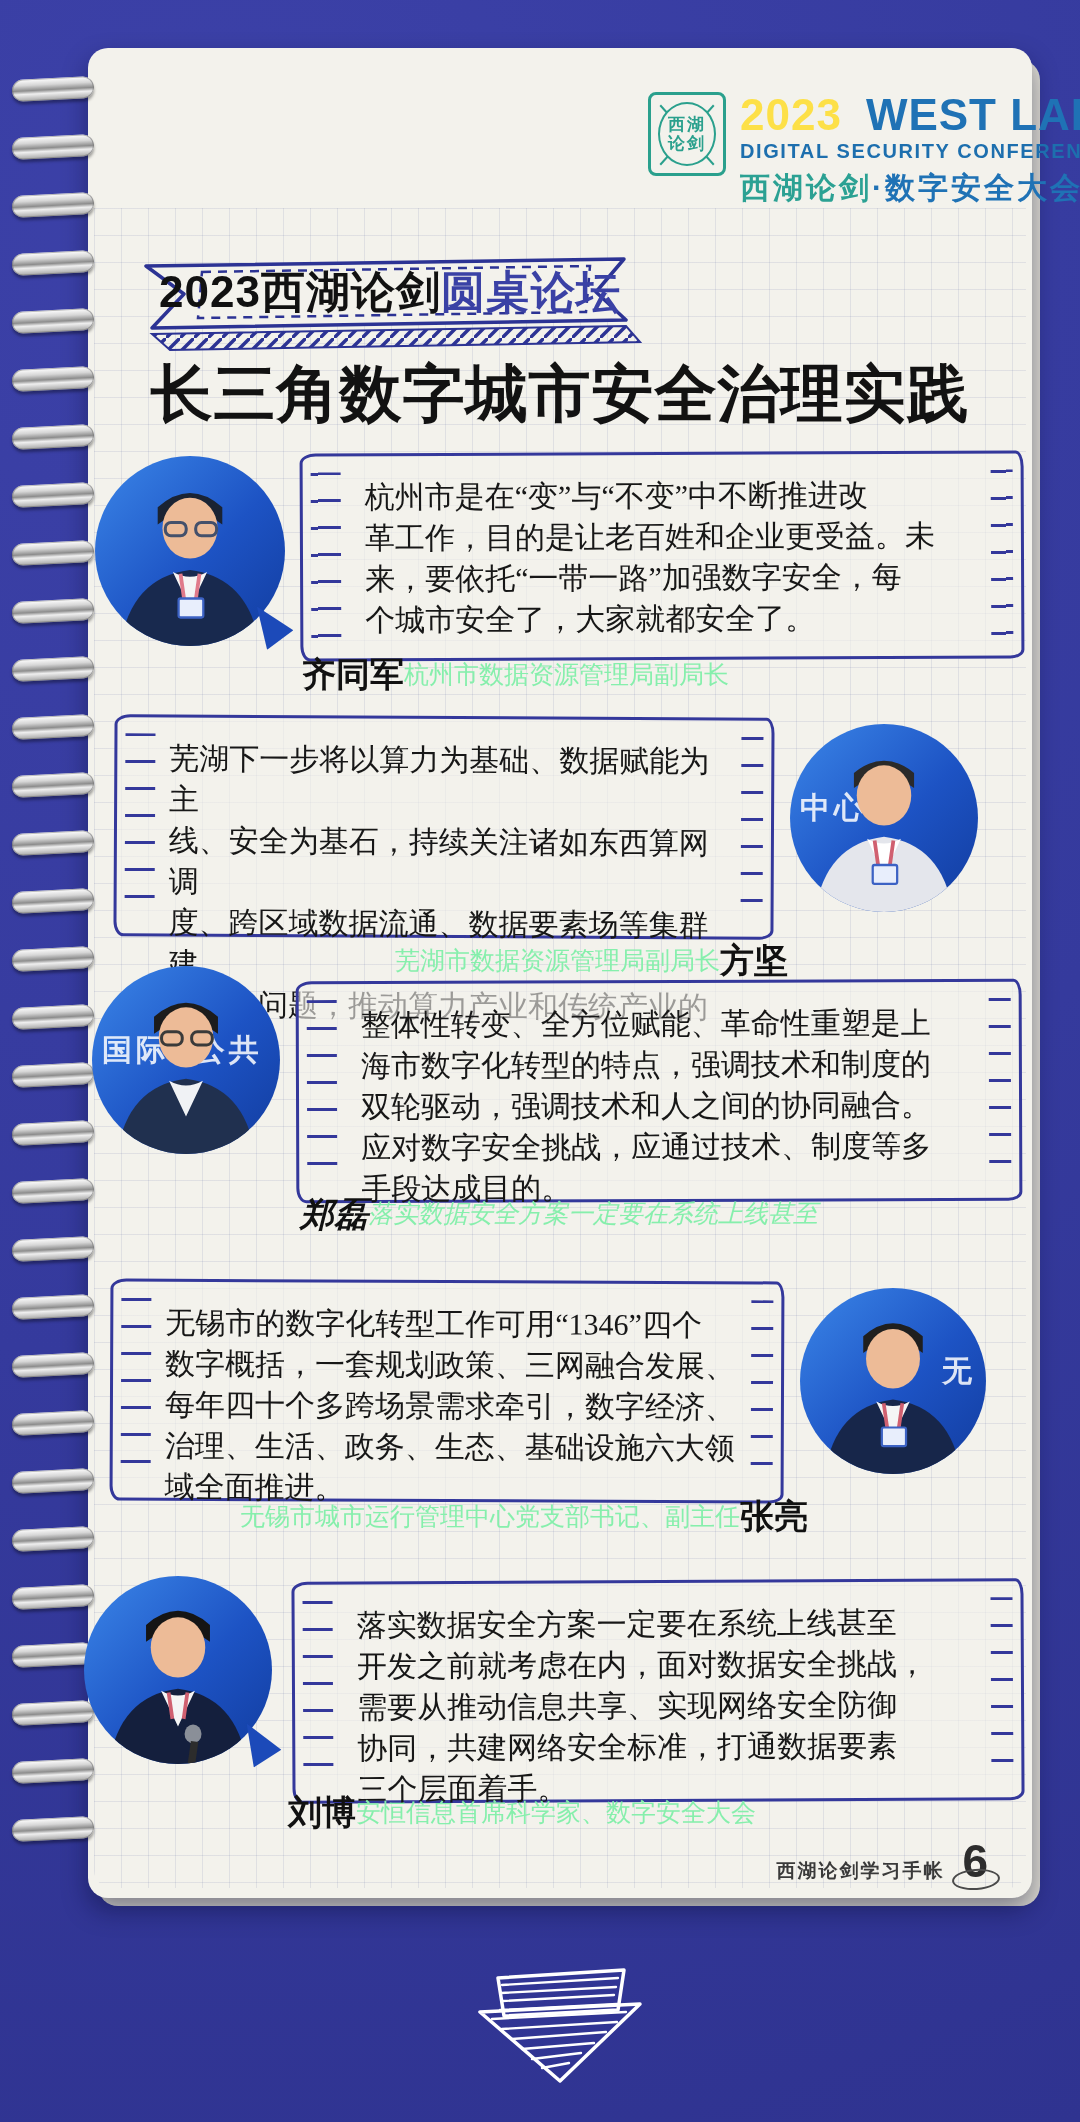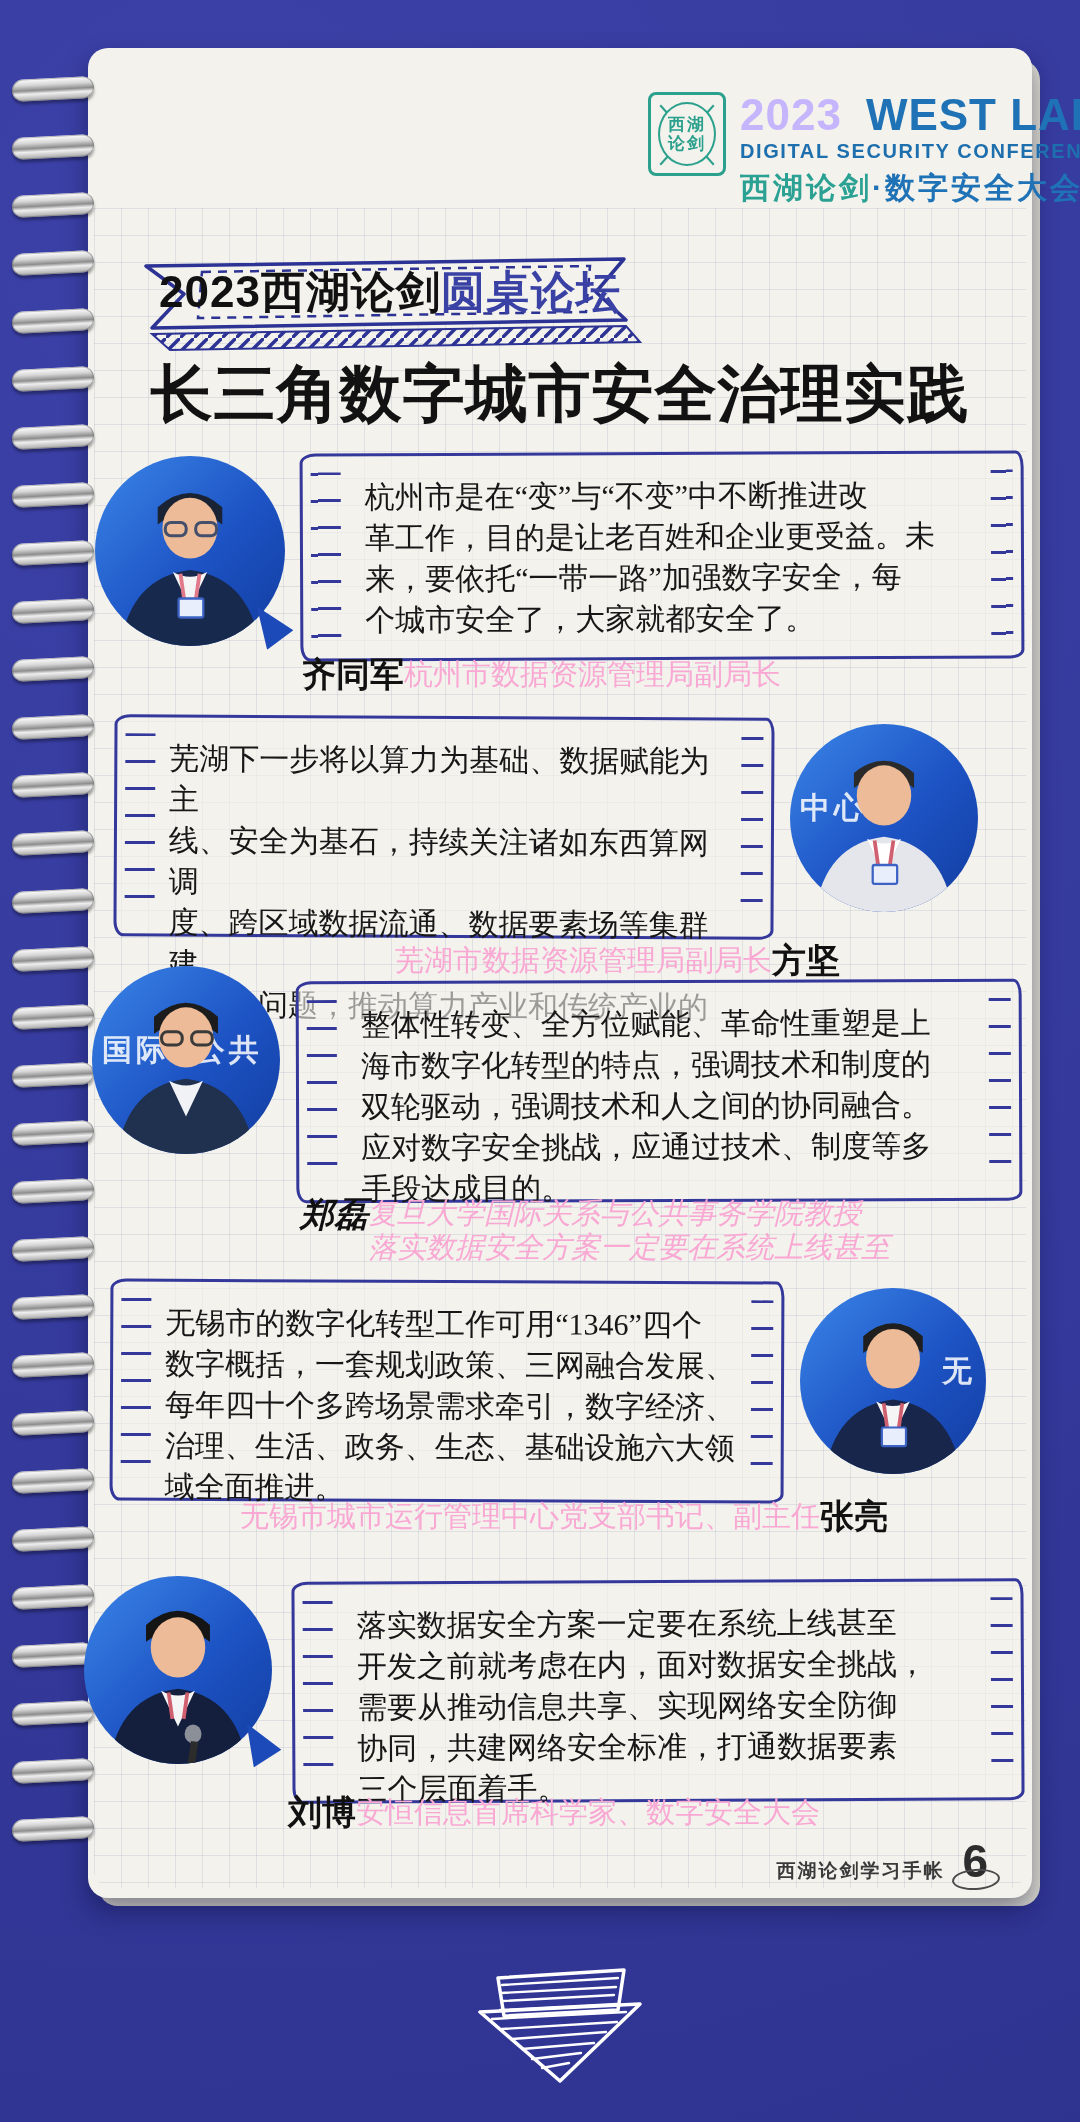--- a/index.html
+++ b/index.html
@@ -32,21 +32,21 @@
   .logo { position:absolute; left:648px; top:92px; display:flex; gap:14px; align-items:flex-start; }
   .seal { position:relative; width:78px; height:84px; border:3px solid #2aa08d; border-radius:8px; flex:0 0 auto; }
   .seal::before, .seal::after { content:""; position:absolute; left:-4px; right:-4px; top:50%; height:2px; background:#2aa08d; }
   .seal::before { transform:rotate(48deg); } .seal::after { transform:rotate(-48deg); }
   .seal-circle { position:absolute; inset:7px; border:2px solid #2aa08d; border-radius:50%;
     background:#f3f2ec; display:flex; align-items:center; justify-content:center; z-index:1; }
   .seal-chars { width:40px; font-size:17px; line-height:19px; font-weight:bold; color:#2aa08d;
     text-align:center; letter-spacing:2px; word-break:break-all; }
   .logo-text { display:flex; flex-direction:column; }
   .logo-l1 { font-size:44px; font-weight:bold; letter-spacing:1px; line-height:46px; white-space:nowrap; }
-  .logo-year { color:#c4b5fd; margin-right:24px; }
+  .logo-year { color:#fde047; margin-right:24px; }
   .logo-wl { color:#1f72b5; }
   .logo-l2 { font-size:20px; font-weight:600; color:#1d6fae; letter-spacing:1.6px; margin-top:2px; white-space:nowrap; }
   .logo-l3 { font-size:30px; font-weight:bold; letter-spacing:3px; margin-top:5px; white-space:nowrap; }
   .logo-cn-left { color:#2ba193; } .logo-cn-right { color:#1f72b5; }
   
   .banner-wrap { position:absolute; left:138px; top:254px; width:504px; height:98px; }
   .banner-svg { position:absolute; inset:0; }
   .banner-text { position:absolute; left:0; top:2px; width:100%; height:72px;
     display:flex; align-items:center; justify-content:center;
     font-size:44px; font-weight:bold; letter-spacing:1px; white-space:nowrap; }
@@ -71,21 +71,21 @@
     background:repeating-linear-gradient(to bottom, #34389b 0 3px, transparent 3px 27px); }
   .quote-box::before { left:8px; width:30px; }
   .quote-box::after { right:8px; width:22px; }
   .quote-text { white-space:pre-line; font-size:30px; line-height:41px; color:#171717;
     font-family:"Liberation Serif", serif; }
   .qb1 { transform:rotate(-.25deg); } .qb2 { transform:rotate(.3deg); }
   .qb3 { transform:rotate(-.2deg); } .qb4 { transform:rotate(.25deg); } .qb5 { transform:rotate(-.3deg); }
   
   .byline { position:absolute; display:flex; align-items:flex-start; white-space:nowrap; }
   .byline .name { font-size:34px; font-weight:bold; color:#111; line-height:36px; }
-  .byline .title { font-size:29px; color:#f9a8d4; line-height:36px; }
+  .byline .title { font-size:25px; color:#86efac; line-height:36px; }
   .byline .titles { display:flex; flex-direction:column; }
   .byline .titles .title { line-height:34px; }
   
   .footer { position:absolute; right:86px; top:1834px; display:flex; align-items:baseline; gap:12px; }
   .footer-label { font-size:19px; font-weight:bold; color:#3a3a3a; letter-spacing:2px; }
   .page-num { position:relative; font-size:46px; font-weight:bold; color:#2d2d2d; padding:0 6px; }
   .page-num::after { content:""; position:absolute; left:-4px; right:-6px; bottom:-2px; height:17px;
     border:2px solid #4a4a4a; border-radius:50%; transform:rotate(-4deg); }
   
   .down-arrow { position:absolute; left:468px; top:1966px; }
@@ -228,21 +228,20 @@
 <div class="quote-box qb3" style="left:296px; top:980px; width:726px; height:222px;">
   <p class="quote-text" style="padding:20px 44px 16px 62px;">整体性转变、全方位赋能、革命性重塑是上
 海市数字化转型的特点，强调技术和制度的
 双轮驱动，强调技术和人之间的协同融合。
 应对数字安全挑战，应通过技术、制度等多
 手段达成目的。</p>
 </div>
 <div class="byline" style="left:300px; top:1196px;font-style:italic;">
   <span class="name">郑磊</span>
   <span class="titles">
-    <span class="title">复旦大学国际关系与公共事务学院教授</span>
     <span class="title">落实数据安全方案一定要在系统上线甚至</span>
   </span>
 </div>
 
 <div class="quote-box qb4" style="left:110px; top:1280px; width:674px; height:222px;">
   <p class="quote-text" style="padding:20px 34px 16px 52px;">无锡市的数字化转型工作可用“1346”四个
 数字概括，一套规划政策、三网融合发展、
 每年四十个多跨场景需求牵引，数字经济、
 治理、生活、政务、生态、基础设施六大领
 域全面推进。</p>

